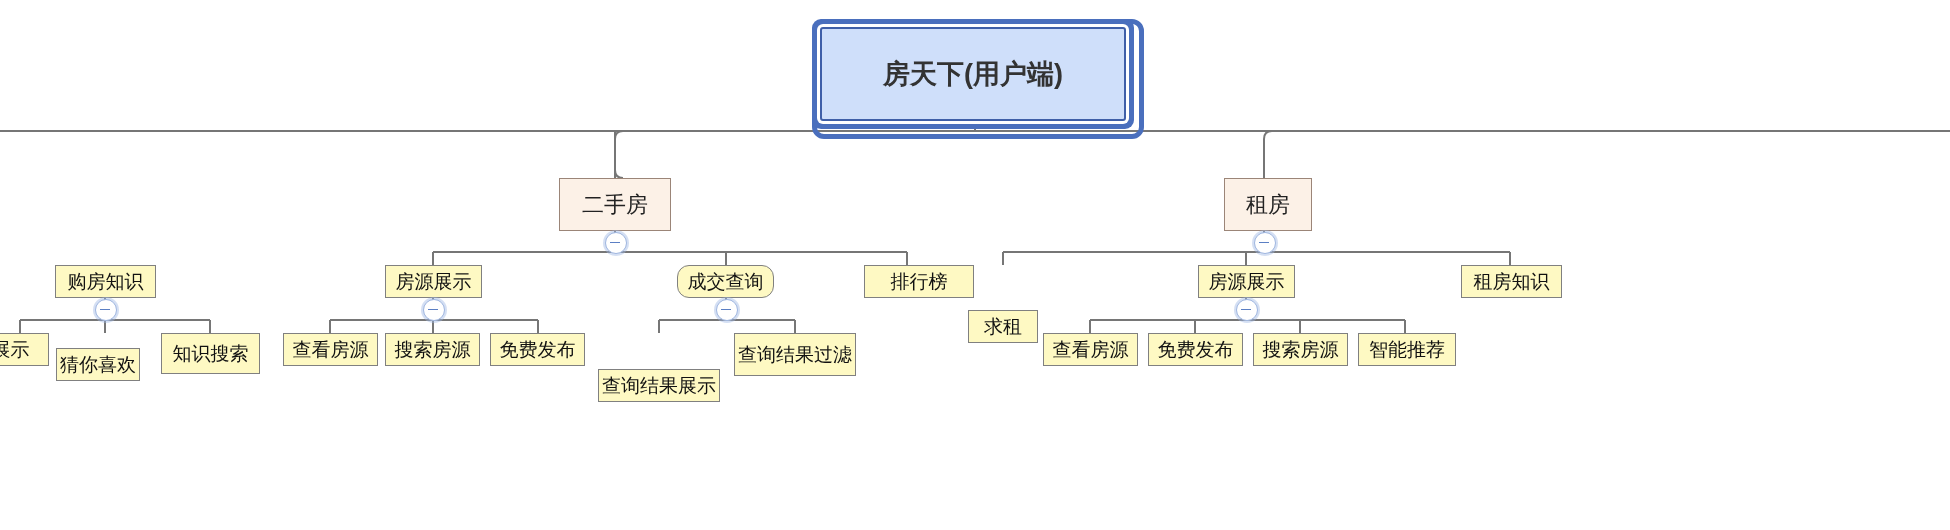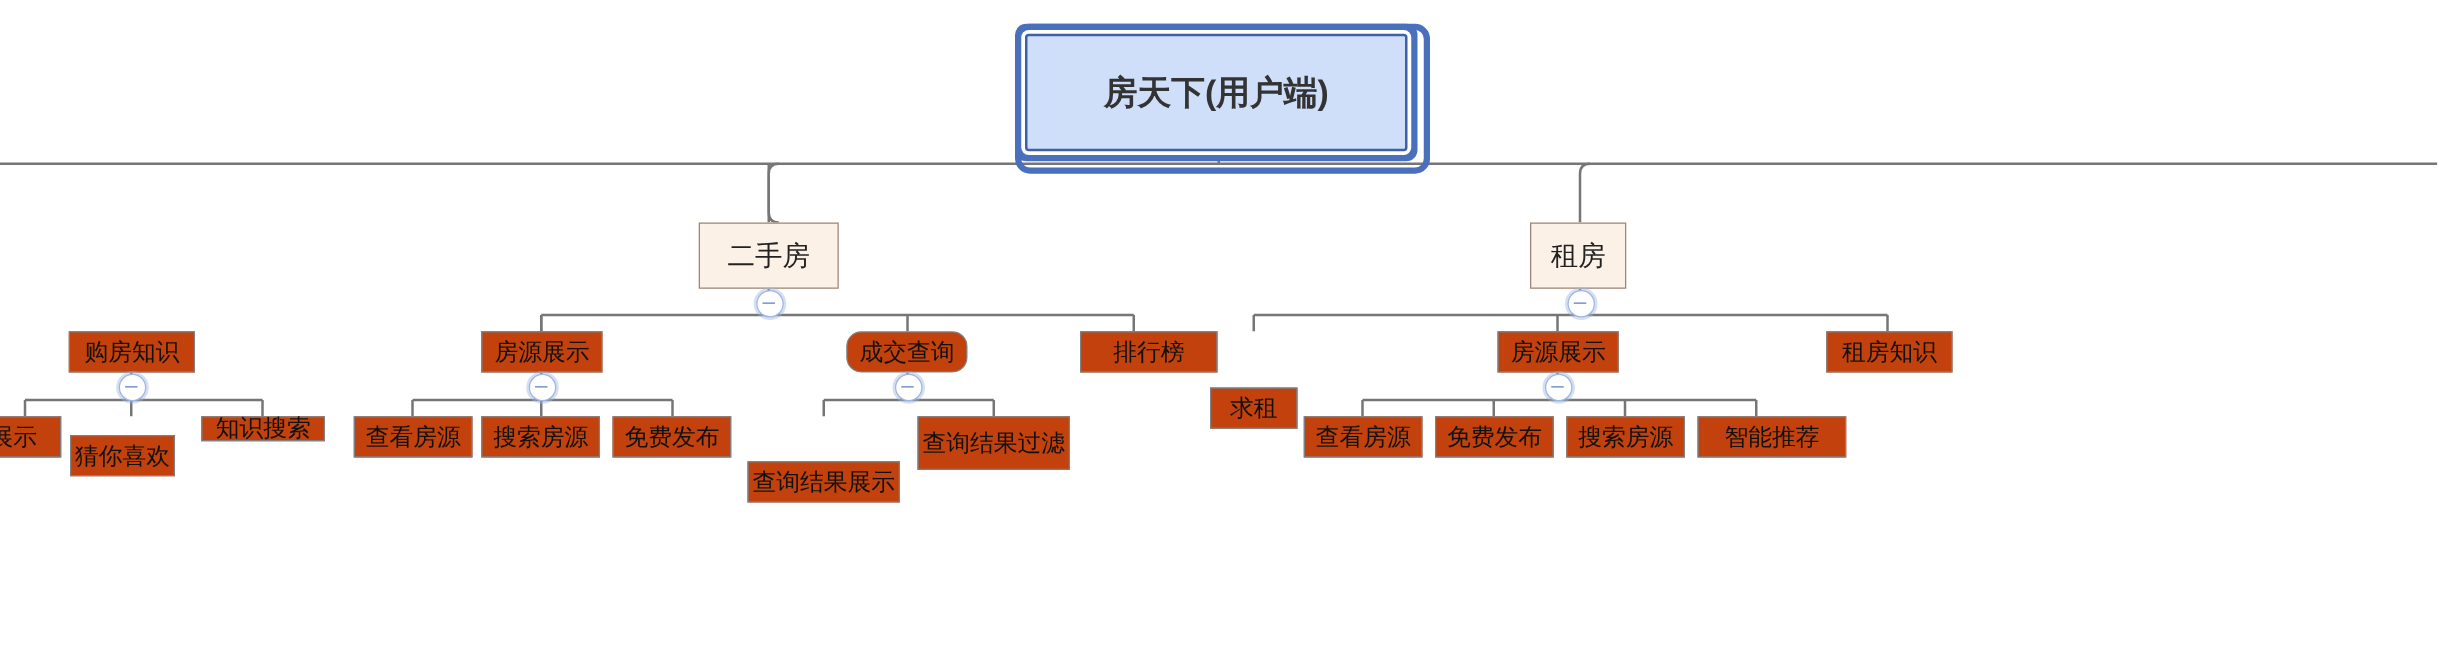--- a/index.html
+++ b/index.html
@@ -60,21 +60,21 @@
   
   .node.cat {
     background: #fcf1e7;
     border: 1px solid #9b8578;
     font-size: 22px;
     color: #222222;
   }
 
   
   .node.plain {
-    background: #c2410c;
+    background: #fef9c3;
     border: 1px solid #808080;
     font-size: 19px;
     color: #111111;
   }
 
   
   .toggle {
     position: absolute;
     width: 20px;
     height: 20px;
@@ -159,21 +159,21 @@
   </svg>
 
   <div class="root-halo" style="left:812px; top:19px; width:322px; height:110px;"></div>
   <div class="node cat" style="left:559px; top:178px; width:112px; height:53px;">
     <span>二手房</span>
   </div>
 
   <div class="node root" style="left:820px; top:27px; width:306px; height:94px;">
     <span>房天下(用户端)</span>
   </div>
-  <div class="node cat" style="left:1224px; top:178px; width:77px; height:53px;">
+  <div class="node cat" style="left:1224px; top:178px; width:88px; height:53px;">
     <span>租房</span>
   </div>
 
   <div class="toggle" style="left:605px; top:232px;"></div>
   <div class="toggle" style="left:1254px; top:232px;"></div>
 
   <div class="node plain" style="left:55px; top:265px; width:101px; height:33px;">
     <span>购房知识</span>
   </div>
   <div class="node plain" style="left:385px; top:265px; width:97px; height:33px;">
@@ -199,21 +199,21 @@
   <div class="toggle" style="left:423px; top:299px;"></div>
   <div class="toggle" style="left:716px; top:299px;"></div>
   <div class="toggle" style="left:1236px;top:299px;"></div>
 
   <div class="node plain" style="left:-28px; top:333px; width:77px; height:33px;">
     <span>展示</span>
   </div>
   <div class="node plain" style="left:56px; top:348px; width:84px; height:33px;">
     <span>猜你喜欢</span>
   </div>
-  <div class="node plain" style="left:161px; top:333px; width:99px; height:20px;">
+  <div class="node plain" style="left:161px; top:333px; width:99px; height:41px;">
     <span>知识搜索</span>
   </div>
 
   <div class="node plain" style="left:283px; top:333px; width:95px; height:33px;">
     <span>查看房源</span>
   </div>
   <div class="node plain" style="left:385px; top:333px; width:95px; height:33px;">
     <span>搜索房源</span>
   </div>
   <div class="node plain" style="left:490px; top:333px; width:95px; height:33px;">
@@ -229,17 +229,17 @@
 
   <div class="node plain" style="left:1043px; top:333px; width:95px; height:33px;">
     <span>查看房源</span>
   </div>
   <div class="node plain" style="left:1148px; top:333px; width:95px; height:33px;">
     <span>免费发布</span>
   </div>
   <div class="node plain" style="left:1253px; top:333px; width:95px; height:33px;">
     <span>搜索房源</span>
   </div>
-  <div class="node plain" style="left:1358px; top:333px; width:119px; height:33px;">
+  <div class="node plain" style="left:1358px; top:333px; width:98px; height:33px;">
     <span>智能推荐</span>
   </div>
 
 </div>
 
 </body></html>

